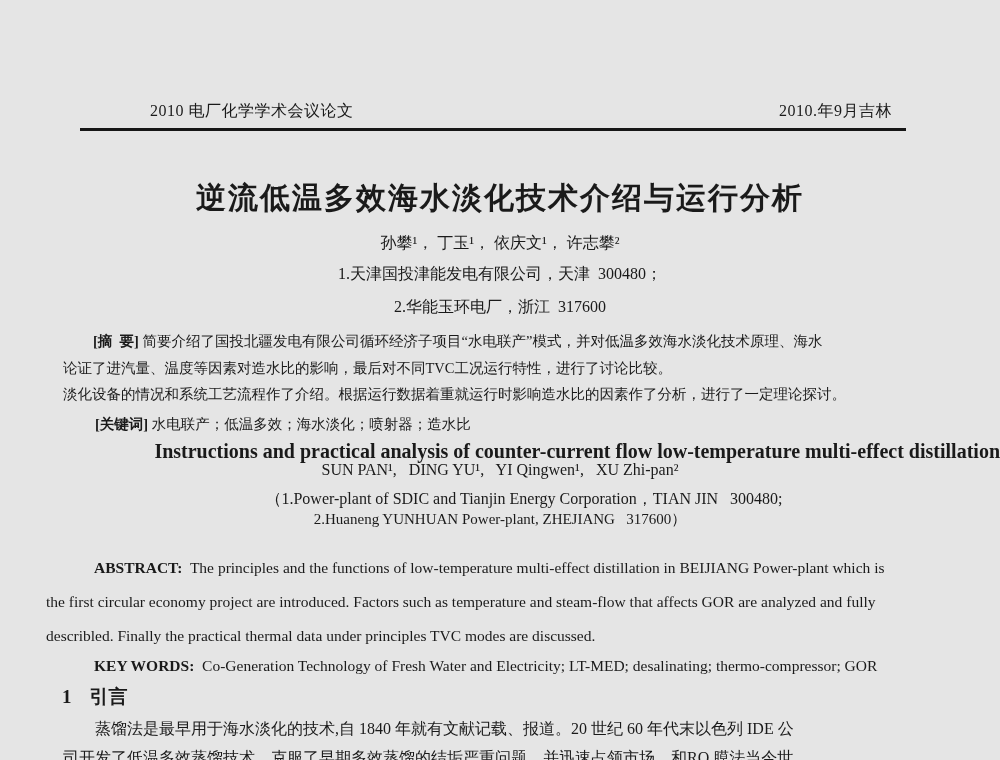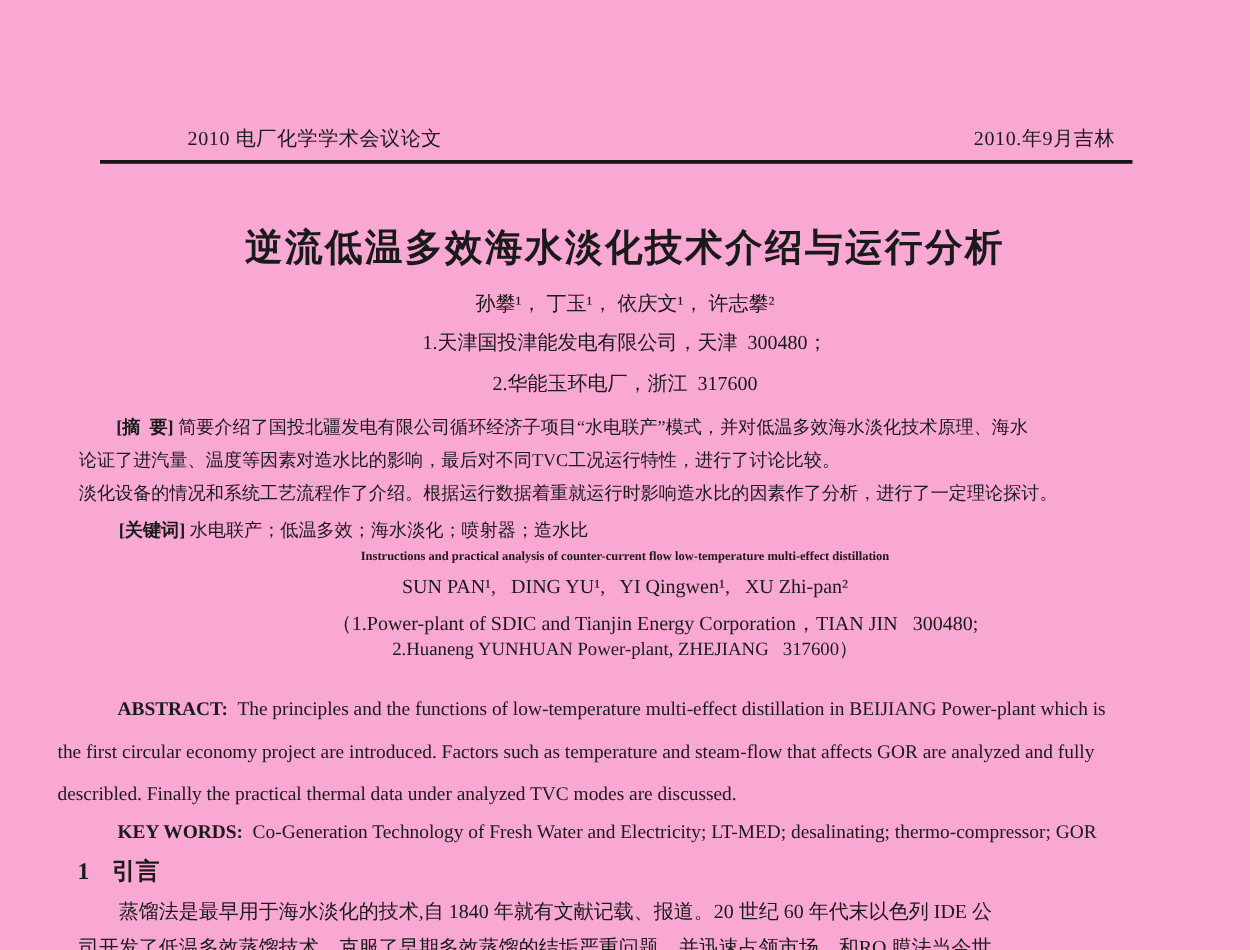--- a/index.html
+++ b/index.html
@@ -4,21 +4,21 @@
 <style>
   html, body {
     margin: 0;
     padding: 0;
     background: #ffffff;
   }
   .page {
     position: relative;
     width: 1000px;
     height: 760px;
-    background: #f9a8d4;
+    background: #e5e5e5;
     overflow: hidden;
     font-family: "Liberation Serif", "DejaVu Serif", serif;
     color: #1a1a1a;
   }
   .abs { position: absolute; }
   .line { white-space: pre; }
   .centered {
     left: 0;
     width: 1000px;
     text-align: center;
@@ -61,22 +61,23 @@
   .cn-abstract .line { height: 26.5px; }
   .cn-abstract .first { text-indent: 30px; }
   .cn-keywords {
     top: 415px; left: 95px;
     font-size: 14.5px;
   }
   .bold { font-weight: bold; }
   
   .en-title {
     top: 440px;
-    font-size: 10px;
+    font-size: 20px;
     font-weight: bold;
+    text-align: right;
   }
   .en-authors { top: 461px; font-size: 16px; }
   .en-affil-1 { top: 489px; font-size: 16px; margin-left: 24px; }
   .en-affil-2 { top: 510px; font-size: 15px; }
   
   .en-abstract {
     top: 559px; left: 46px;
     width: 905px;
     font-size: 15.5px;
   }
@@ -124,21 +125,21 @@
   <div class="abs cn-keywords line"><span class="bold">[关键词]</span> <span>水电联产；低温多效；海水淡化；喷射器；造水比</span></div>
 
   <div class="abs centered en-title line">Instructions and practical analysis of counter-current flow low-temperature multi-effect distillation</div>
   <div class="abs centered en-authors line">SUN PAN¹,   DING YU¹,   YI Qingwen¹,   XU Zhi-pan²</div>
   <div class="abs centered en-affil-1 line">（1.Power-plant of SDIC and Tianjin Energy Corporation，TIAN JIN   300480;</div>
   <div class="abs centered en-affil-2 line">2.Huaneng YUNHUAN Power-plant, ZHEJIANG   317600）</div>
 
   <div class="abs en-abstract">
     <div class="line first"><span class="bold">ABSTRACT:</span>  <span>The principles and the functions of low-temperature multi-effect distillation in BEIJIANG Power-plant which is</span></div>
     <div class="line">the first circular economy project are introduced. Factors such as temperature and steam-flow that affects GOR are analyzed and fully</div>
-    <div class="line">describled. Finally the practical thermal data under analyzed TVC modes are discussed.</div>
+    <div class="line">describled. Finally the practical thermal data under principles TVC modes are discussed.</div>
   </div>
 
   <div class="abs en-keywords line"><span class="bold">KEY WORDS:</span>  <span>Co-Generation Technology of Fresh Water and Electricity; LT-MED; desalinating; thermo-compressor; GOR</span></div>
 
   <div class="abs section-heading line"><span class="num">1</span><span>引言</span></div>
 
   <div class="abs body-para">
     <div class="line first">蒸馏法是最早用于海水淡化的技术,自 1840 年就有文献记载、报道。20 世纪 60 年代末以色列 IDE 公</div>
     <div class="line">司开发了低温多效蒸馏技术，克服了早期多效蒸馏的结垢严重问题，并迅速占领市场，和RO 膜法当今世</div>
   </div>

